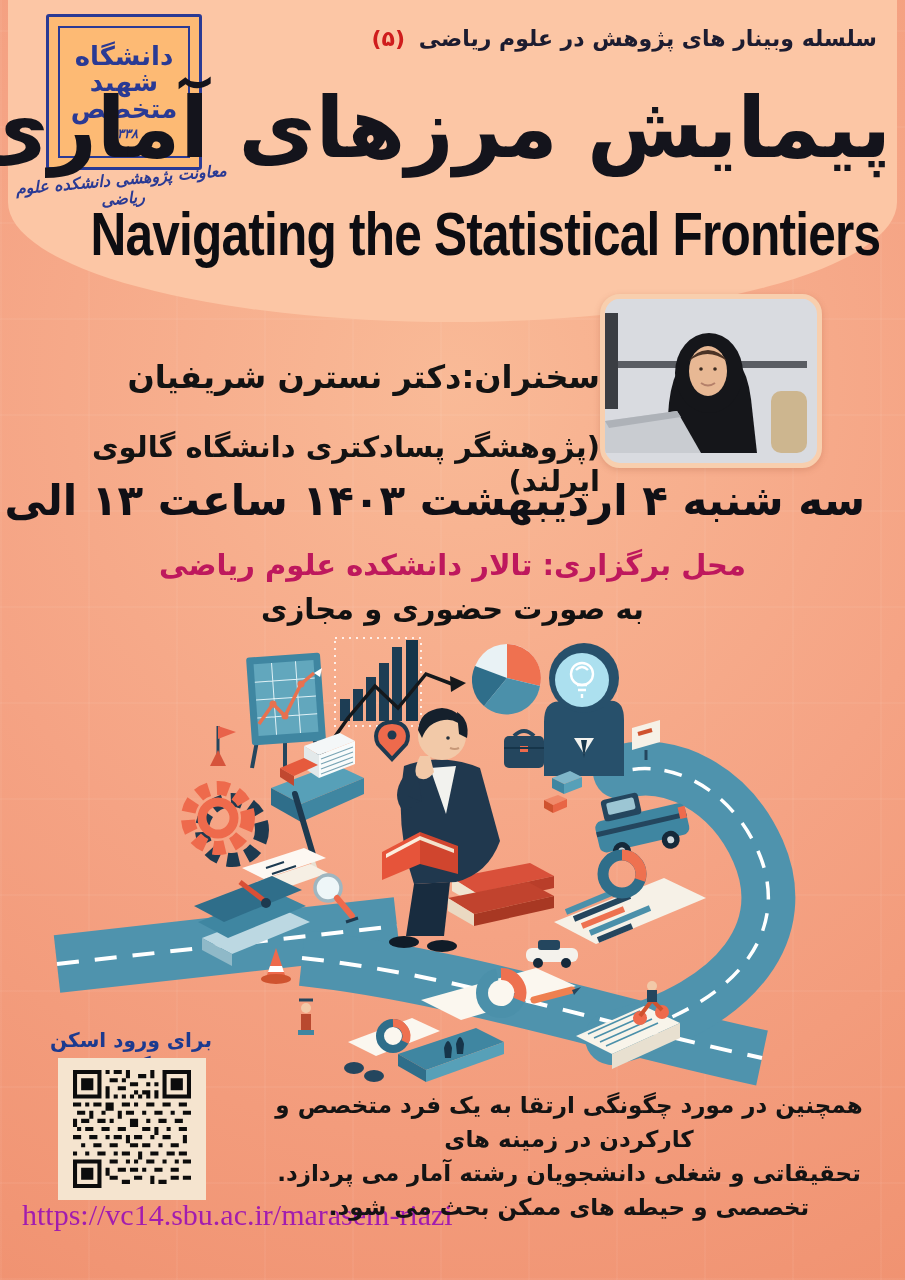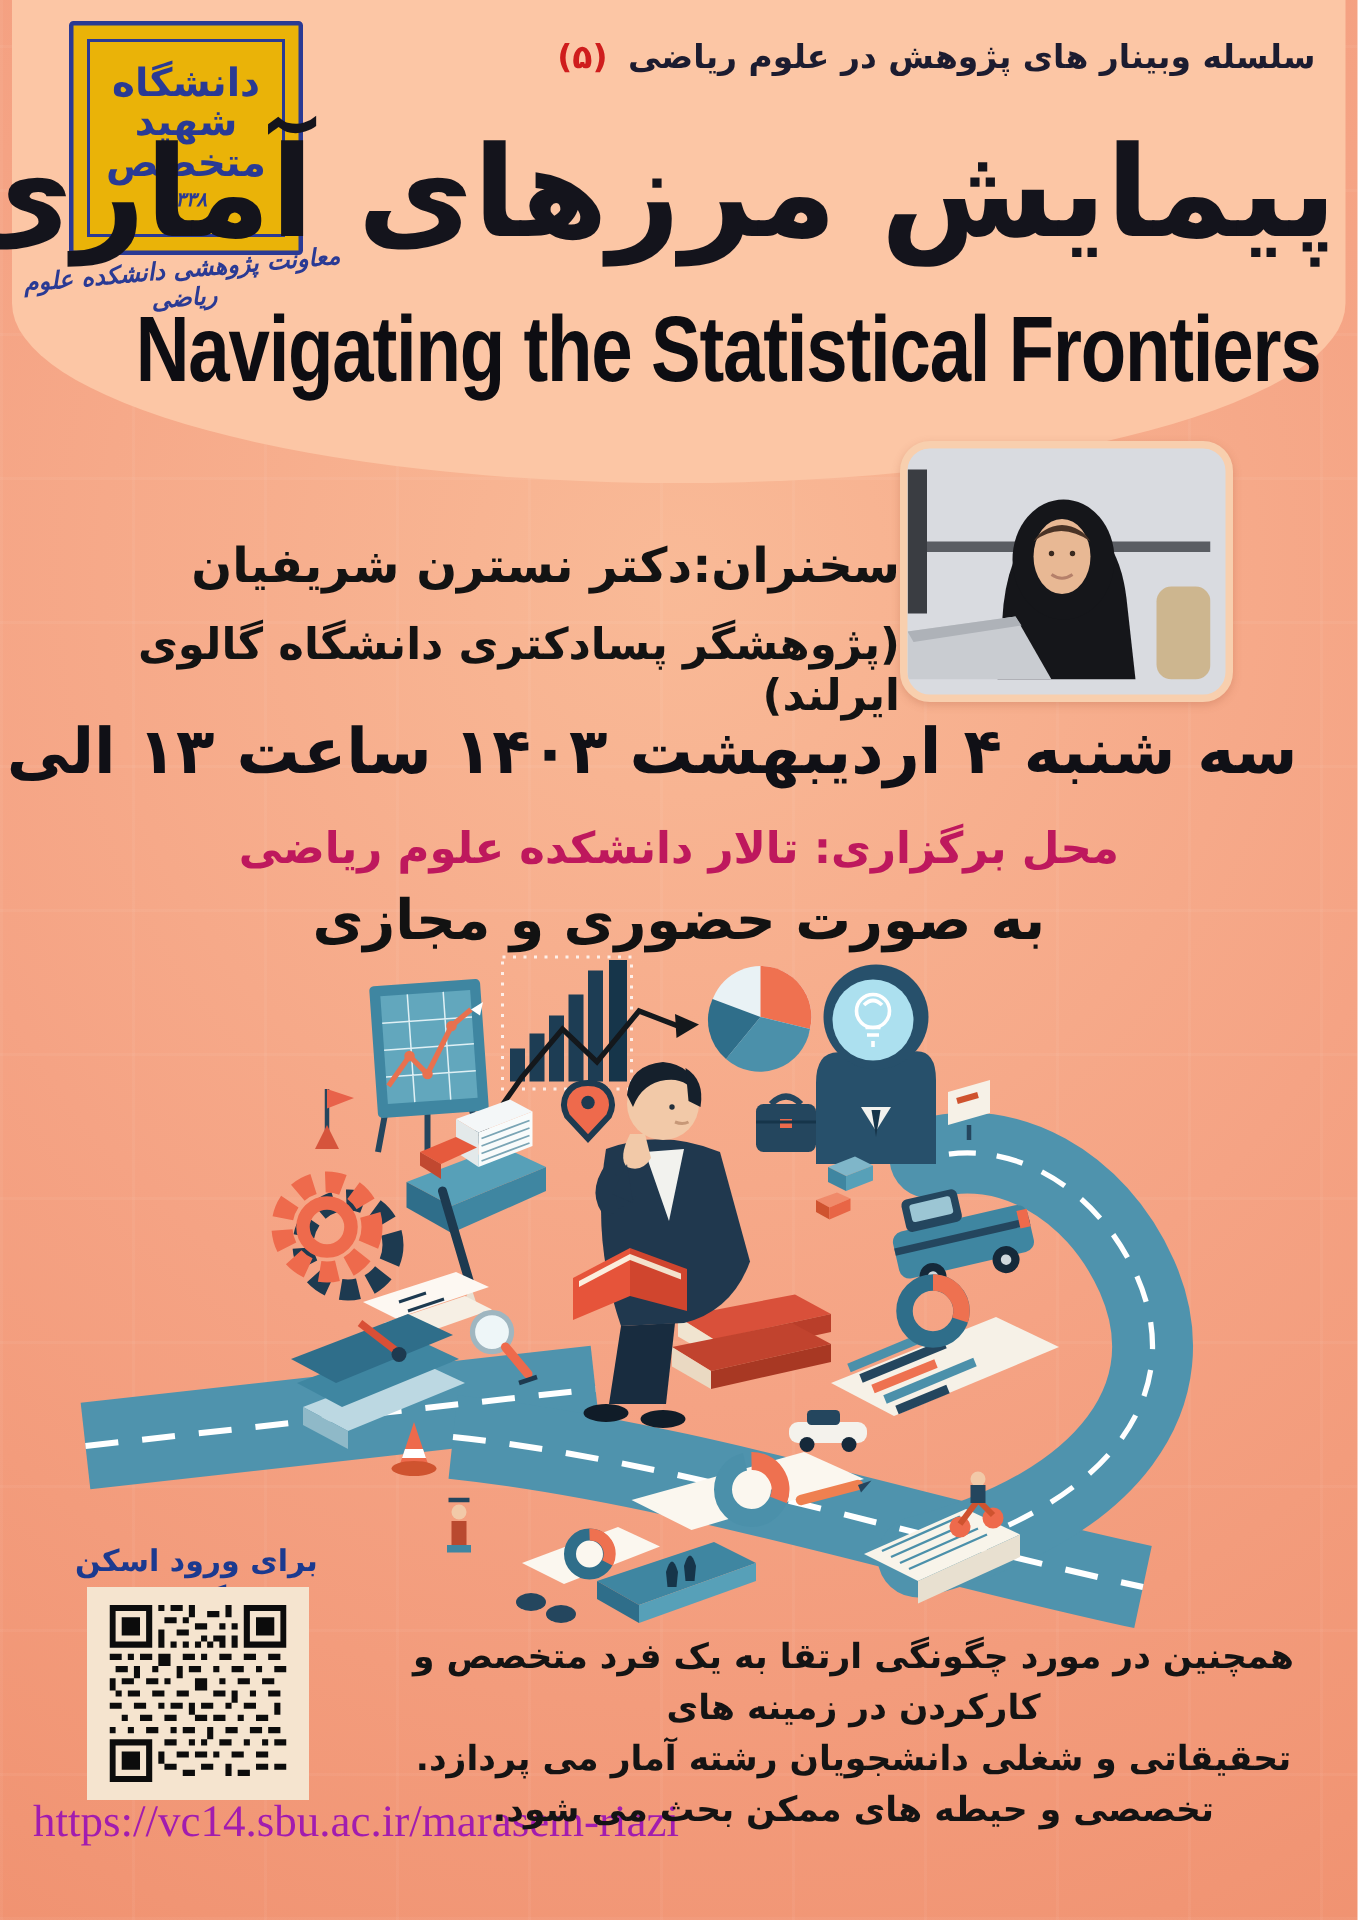--- a/index.html
+++ b/index.html
@@ -20,21 +20,21 @@
     border-bottom-right-radius:50% 120px;
   }
   .series-line{
     top:26px;right:28px;direction:rtl;
     font-size:22px;font-weight:bold;color:#1c1c30;letter-spacing:.2px;
   }
   .series-line .num{color:#cf1d1d;padding-right:6px;}
   
   .logo-box{
     left:46px;top:14px;width:150px;height:150px;
-    background:#eab308;border:3px solid #2a3a94;border-radius:3px;
+    background:#fdba74;border:3px solid #2a3a94;border-radius:3px;
     display:flex;align-items:center;justify-content:center;
   }
   .logo-inner{
     width:128px;height:128px;border:2px solid #2a3a94;
     display:flex;flex-direction:column;align-items:center;justify-content:center;
     color:#2a3a94;font-weight:bold;text-align:center;direction:rtl;
   }
   .logo-inner .l{font-size:26px;line-height:1.02;font-family:"DejaVu Sans",sans-serif;}
   .logo-inner .year{font-size:13px;margin-top:4px;letter-spacing:2px;font-style:italic;}
   .logo-caption{
@@ -53,33 +53,33 @@
   }
   
   .photo-frame{
     left:600px;top:294px;width:212px;height:164px;
     border:5px solid #f8cfae;border-radius:20px;background:#d9dbe0;overflow:hidden;
     box-shadow:0 2px 6px rgba(160,80,50,.25);
   }
   .speaker-block{
     top:358px;left:60px;width:540px;text-align:right;direction:rtl;color:#131313;
   }
-  .speaker-name{font-size:32px;font-weight:bold;margin-bottom:16px;}
+  .speaker-name{font-size:32px;font-weight:bold;margin-bottom:34px;}
   .speaker-affil{font-size:29px;font-weight:bold;}
   .date-line{
     top:476px;left:40px;right:40px;text-align:center;direction:rtl;
     font-size:42px;font-weight:bold;color:#101016;white-space:nowrap;
   }
   .venue-line{
     top:548px;left:40px;right:40px;text-align:center;direction:rtl;
     font-size:29px;font-weight:bold;color:#be185d;
   }
   .format-line{
     top:592px;left:40px;right:40px;text-align:center;direction:rtl;
-    font-size:37px;font-weight:bold;color:#121212;
+    font-size:29px;font-weight:bold;color:#121212;
   }
   .illustration{left:52px;top:626px;width:853px;height:460px;}
   .qr-label{
     left:36px;top:1028px;width:190px;text-align:center;direction:rtl;
     font-size:20px;font-weight:bold;color:#1c3a8f;
   }
   .qr-box{
     left:58px;top:1058px;width:148px;height:142px;background:#f5e4cf;
     display:flex;align-items:center;justify-content:center;
   }

